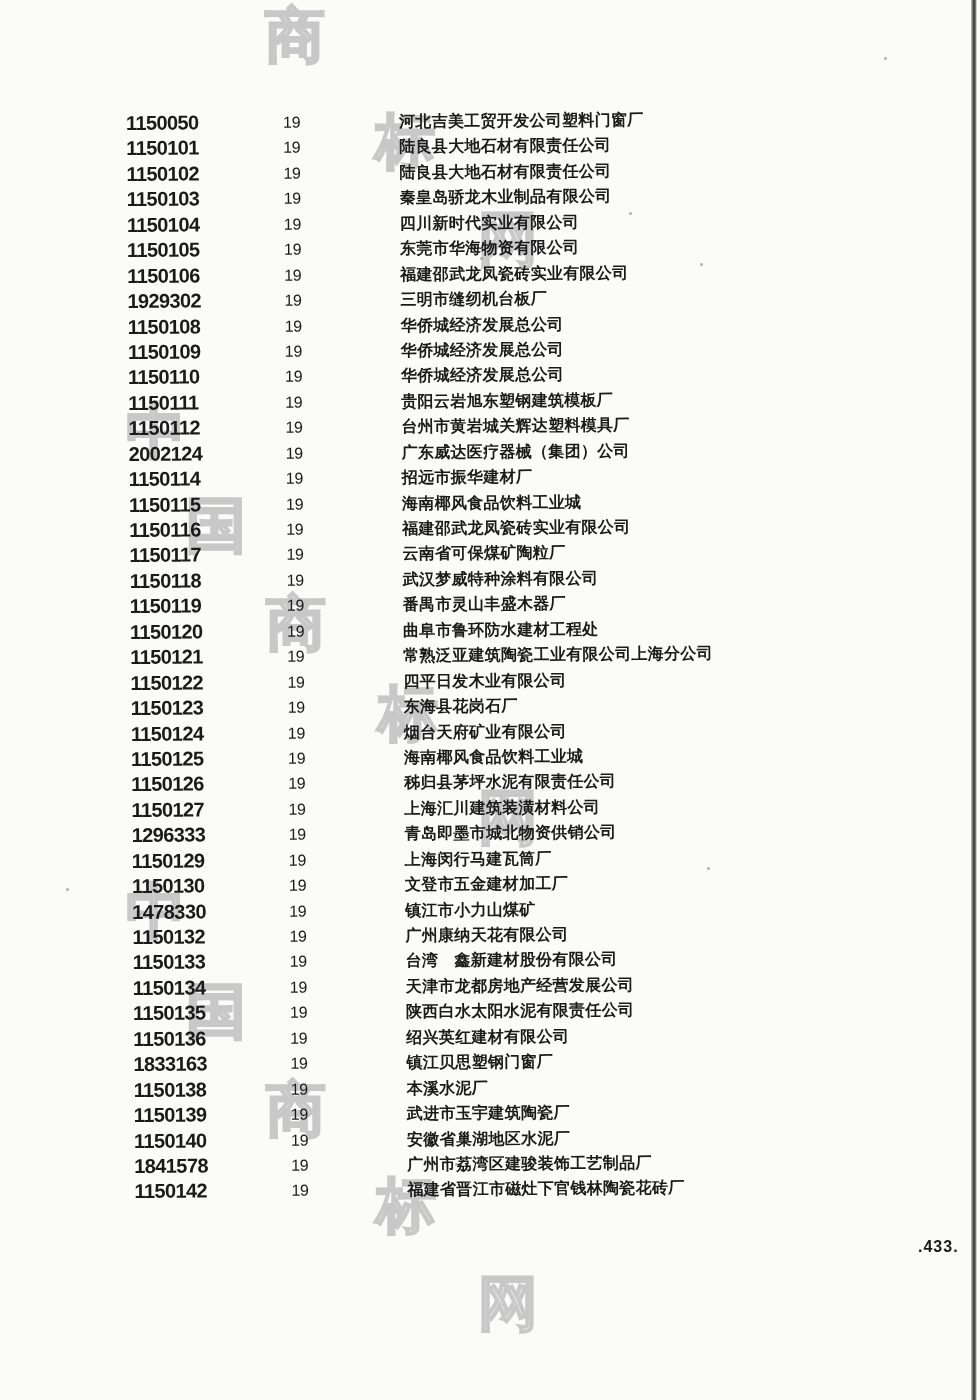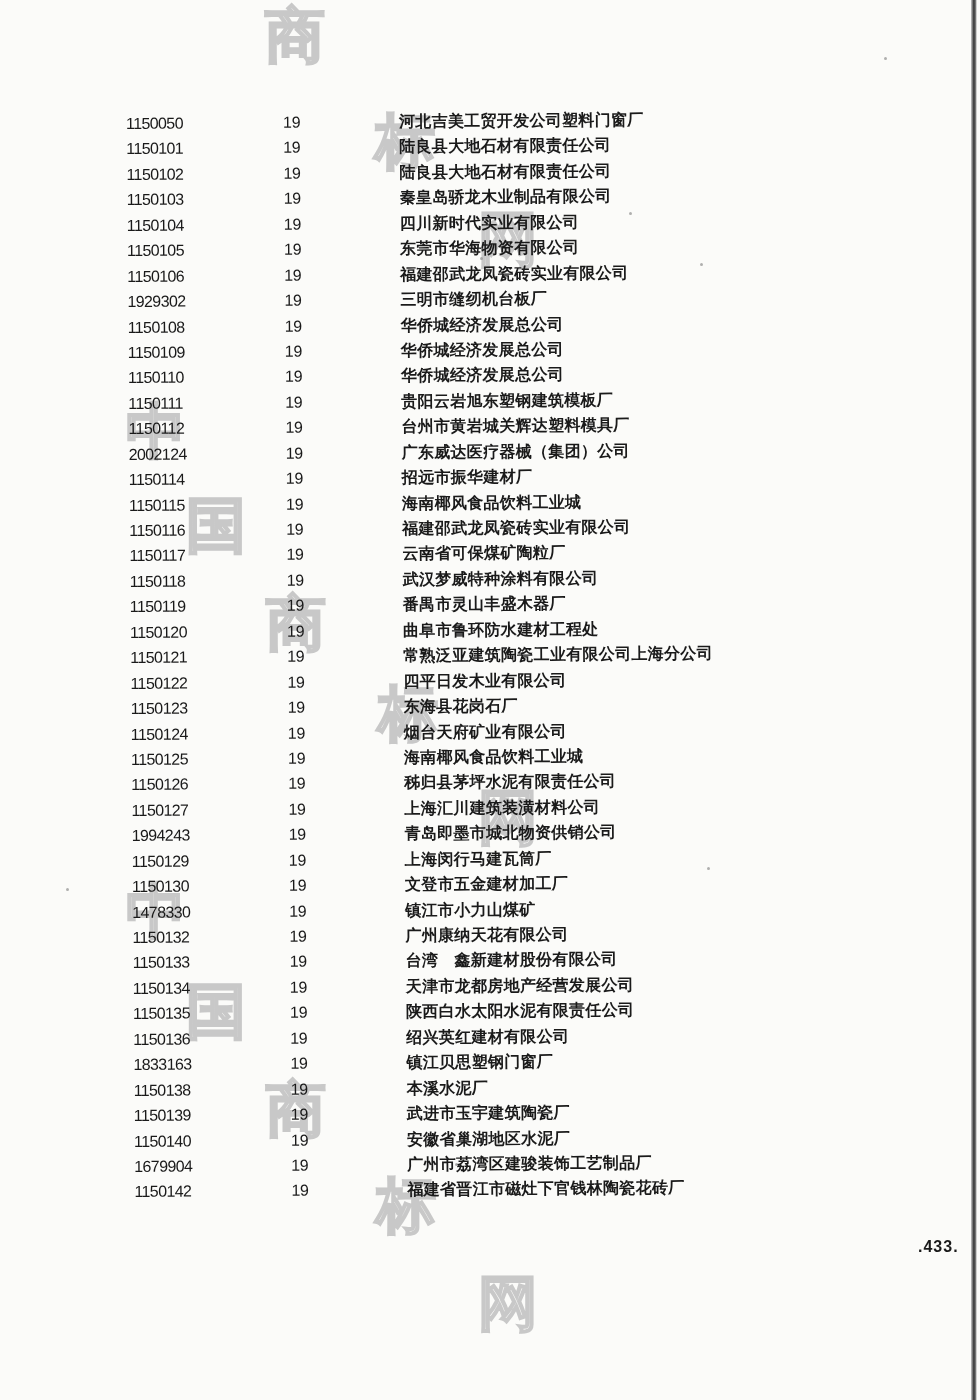--- a/index.html
+++ b/index.html
@@ -36,21 +36,21 @@
     left: 0; top: 0;
     width: 100%; height: 100%;
     transform: rotate(-0.45deg);
     transform-origin: 128px 120px;
   }
   .rows { position: absolute; top: 111px; left: 0; width: 100%; }
   .row { position: relative; height: 25.45px; line-height: 25.45px; }
   .cell { position: absolute; top: 0; white-space: nowrap; }
   .cell.id {
     left: 126px;
-    font-size: 16px; font-weight: normal; letter-spacing: -0.6px;
+    font-size: 20px; font-weight: bold; letter-spacing: -0.6px;
   }
   .cell.cls {
     left: 283px;
     font-size: 16px; font-weight: normal; letter-spacing: -0.3px;
   }
   .cell.name {
     left: 399px;
     font-size: 16px; font-weight: bold; letter-spacing: 0.3px;
   }
   .page-number {
@@ -259,21 +259,21 @@
     <span class="cell name">秭归县茅坪水泥有限责任公司</span>
   </div>
 
   <div class="row">
     <span class="cell id">1150127</span>
     <span class="cell cls">19</span>
     <span class="cell name">上海汇川建筑装潢材料公司</span>
   </div>
 
   <div class="row">
-    <span class="cell id">1994243</span>
+    <span class="cell id">1296333</span>
     <span class="cell cls">19</span>
     <span class="cell name">青岛即墨市城北物资供销公司</span>
   </div>
 
   <div class="row">
     <span class="cell id">1150129</span>
     <span class="cell cls">19</span>
     <span class="cell name">上海闵行马建瓦筒厂</span>
   </div>
 
@@ -337,21 +337,21 @@
     <span class="cell name">武进市玉宇建筑陶瓷厂</span>
   </div>
 
   <div class="row">
     <span class="cell id">1150140</span>
     <span class="cell cls">19</span>
     <span class="cell name">安徽省巢湖地区水泥厂</span>
   </div>
 
   <div class="row">
-    <span class="cell id">1679904</span>
+    <span class="cell id">1841578</span>
     <span class="cell cls">19</span>
     <span class="cell name">广州市荔湾区建骏装饰工艺制品厂</span>
   </div>
 
   <div class="row">
     <span class="cell id">1150142</span>
     <span class="cell cls">19</span>
     <span class="cell name">福建省晋江市磁灶下官钱林陶瓷花砖厂</span>
   </div>
 </div>

